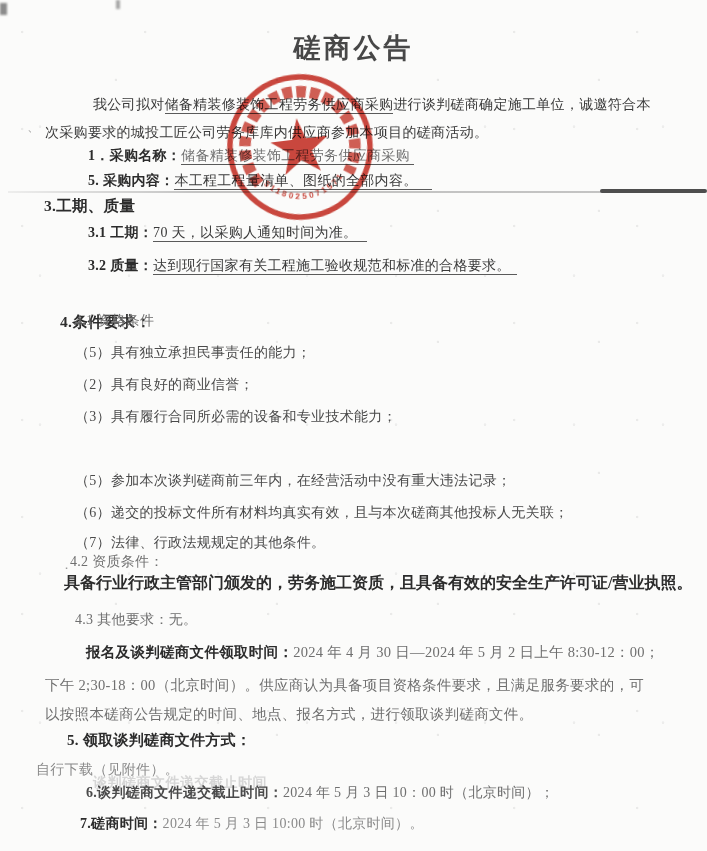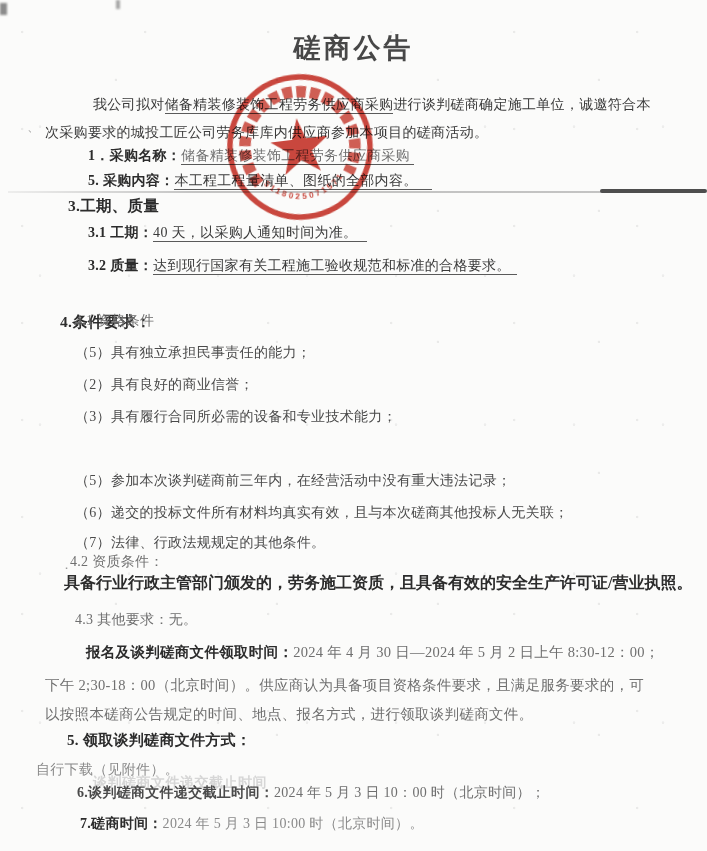--- a/index.html
+++ b/index.html
@@ -61,23 +61,23 @@
   <div class="ln" style="top:147px;left:88px;">
     <span class="bold">1．采购名称：</span><span class="u mid" style="padding-right:4px;">储备精装修装饰工程劳务供应商采购</span>
   </div>
   <div class="ln" style="top:172px;left:88px;">
     <span class="bold">5. 采购内容：</span><span class="u" style="padding-right:14px;">本工程工程量清单、图纸的全部内容。</span>
   </div>
 
   <div class="scanline-light"></div>
   <div class="scanline-dark"></div>
 
-  <div class="ln bold" style="top:196px;left:68px;font-size:15.5px;">3.工期、质量</div>
+  <div class="ln bold" style="top:196px;left:44px;font-size:15.5px;">3.工期、质量</div>
   <div class="ln" style="top:224px;left:88px;">
-    <span class="bold">3.1 工期：</span><span class="u" style="padding-right:10px;">40 天，以采购人通知时间为准。</span>
+    <span class="bold">3.1 工期：</span><span class="u" style="padding-right:10px;">70 天，以采购人通知时间为准。</span>
   </div>
   <div class="ln" style="top:257px;left:88px;">
     <span class="bold">3.2 质量：</span><span class="u" style="padding-right:6px;">达到现行国家有关工程施工验收规范和标准的合格要求。</span>
   </div>
 
   <div class="ln bold" style="top:280px;left:60px;font-size:15.5px;margin-top:32px;">4.条件要求：</div>
   <div class="ln mid" style="top:312px;left:75px;">4.1 资格条件</div>
 
   <div class="ln cond" style="top:344px;left:75px;">（5）具有独立承担民事责任的能力；</div>
   <div class="ln cond" style="top:376px;left:75px;">（2）具有良好的商业信誉；</div>
@@ -98,21 +98,21 @@
     <span class="bold">报名及谈判磋商文件领取时间：</span><span class="mid">2024 年 4 月 30 日—2024 年 5 月 2 日上午 8:30-12：00；</span>
   </div>
   <div class="ln mid" style="top:676px;left:45px;font-size:14.5px;">下午 2;30-18：00（北京时间）。供应商认为具备项目资格条件要求，且满足服务要求的，可</div>
   <div class="ln mid" style="top:705px;left:45px;font-size:14.5px;">以按照本磋商公告规定的时间、地点、报名方式，进行领取谈判磋商文件。</div>
 
   <div class="ln bold" style="top:731px;left:67px;font-size:15px;">5. 领取谈判磋商文件方式：</div>
   <div class="ln gray" style="top:753px;left:36px;">自行下载（见附件）。</div>
 
   <div class="ghost" style="top:774px;left:93px;">谈判磋商文件递交截止时间</div>
   <div class="ln" style="top:784px;left:77px;">
-    <span class="bold" style="color:#4a4a4a;">6.谈判磋商文件递交截止时间：</span><span class="mid">2024 年 5 月 3 日 10：00 时（北京时间）；</span>
+    <span class="bold" style="color:#4a4a4a;margin-left:9px;">6.谈判磋商文件递交截止时间：</span><span class="mid">2024 年 5 月 3 日 10：00 时（北京时间）；</span>
   </div>
 
   <div class="ln" style="top:815px;left:80px;">
     <span class="bold">7.磋商时间：</span><span class="gray">2024 年 5 月 3 日 10:00 时（北京时间）。</span>
   </div>
 
   <svg class="seal" viewBox="0 0 158 158">
     <defs>
       <filter id="sblur" x="-10%" y="-10%" width="120%" height="120%">
         <feGaussianBlur stdDeviation="0.55"></feGaussianBlur>

